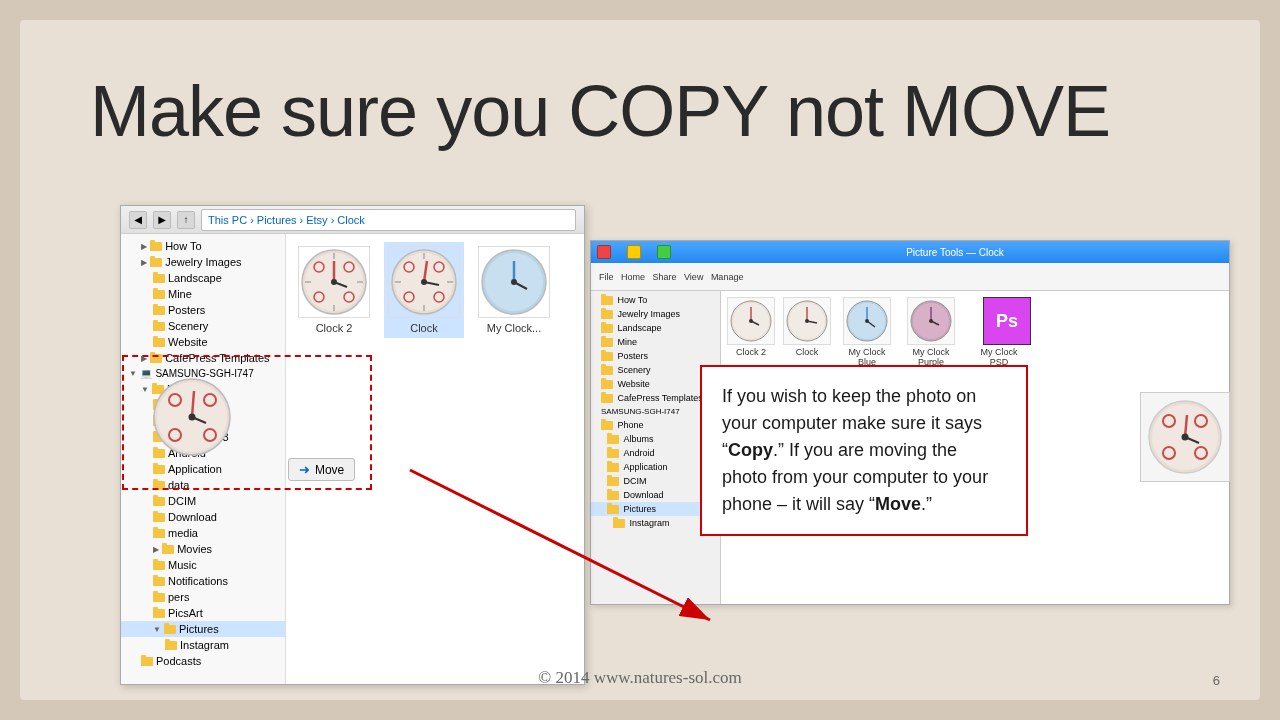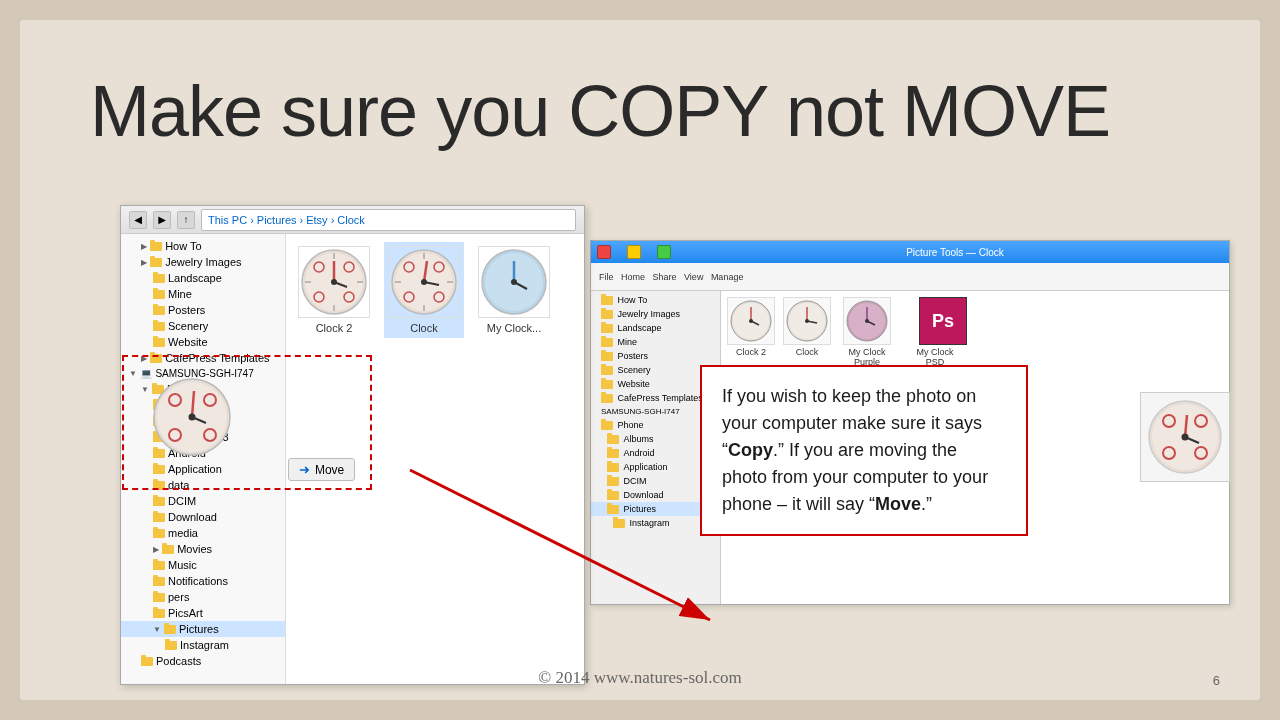--- a/index.html
+++ b/index.html
@@ -436,31 +436,43 @@
                 <line x1="22" y1="22" x2="22" y2="8" stroke="#c84b4b" stroke-width="1.5"></line>
                 <line x1="22" y1="22" x2="32" y2="24" stroke="#333" stroke-width="1.5"></line>
                 <circle cx="22" cy="22" r="2" fill="#333"></circle>
               </svg>
             </div>
             <span class="ss-thumb-label">Clock</span>
           </div>
           <div class="ss-thumb">
             <div class="ss-thumb-img">
               <svg width="44" height="44" viewBox="0 0 44 44">
+                <circle cx="22" cy="22" r="20" fill="#b8d4e8" stroke="#999" stroke-width="1"></circle>
+                <circle cx="22" cy="22" r="18" fill="#c8dff0"></circle>
+                <line x1="22" y1="22" x2="22" y2="8" stroke="#4488cc" stroke-width="1.5"></line>
+                <line x1="22" y1="22" x2="30" y2="28" stroke="#333" stroke-width="1.5"></line>
+                <circle cx="22" cy="22" r="2" fill="#333"></circle>
+              </svg>
+            </div>
+            <span class="ss-thumb-label">My Clock Blue</span>
+          </div>
+          <div class="ss-thumb">
+            <div class="ss-thumb-img">
+              <svg width="44" height="44" viewBox="0 0 44 44">
                 <circle cx="22" cy="22" r="20" fill="#c8a0b8" stroke="#999" stroke-width="1"></circle>
                 <circle cx="22" cy="22" r="18" fill="#d8b0c8"></circle>
                 <line x1="22" y1="22" x2="22" y2="8" stroke="#884488" stroke-width="1.5"></line>
                 <line x1="22" y1="22" x2="30" y2="26" stroke="#333" stroke-width="1.5"></line>
                 <circle cx="22" cy="22" r="2" fill="#333"></circle>
               </svg>
             </div>
             <span class="ss-thumb-label">My Clock Purple</span>
           </div>
           <div class="ss-thumb">
-            <div class="ss-thumb-img" style="background:#be185d;border-color:#333;margin-left:16px;">
+            <div class="ss-thumb-img" style="background:#d946ef;border-color:#333;margin-left:16px;">
               <span style="color:#fff;font-size:18px;font-weight:bold;">Ps</span>
             </div>
             <span class="ss-thumb-label">My Clock PSD</span>
           </div>
         </div>
 
         <div style="margin-top:12px;font-size:9px;color:#333;padding:4px;">
           <div style="width:60px;height:60px;border:1px solid #ddd;background:#f9f9f9;display:flex;align-items:center;justify-content:center;position:relative;left:30px;top:10px;">
             <svg width="52" height="52" viewBox="0 0 52 52">
               <circle cx="26" cy="26" r="24" fill="#e8e0d8" stroke="#ccc" stroke-width="1"></circle>

